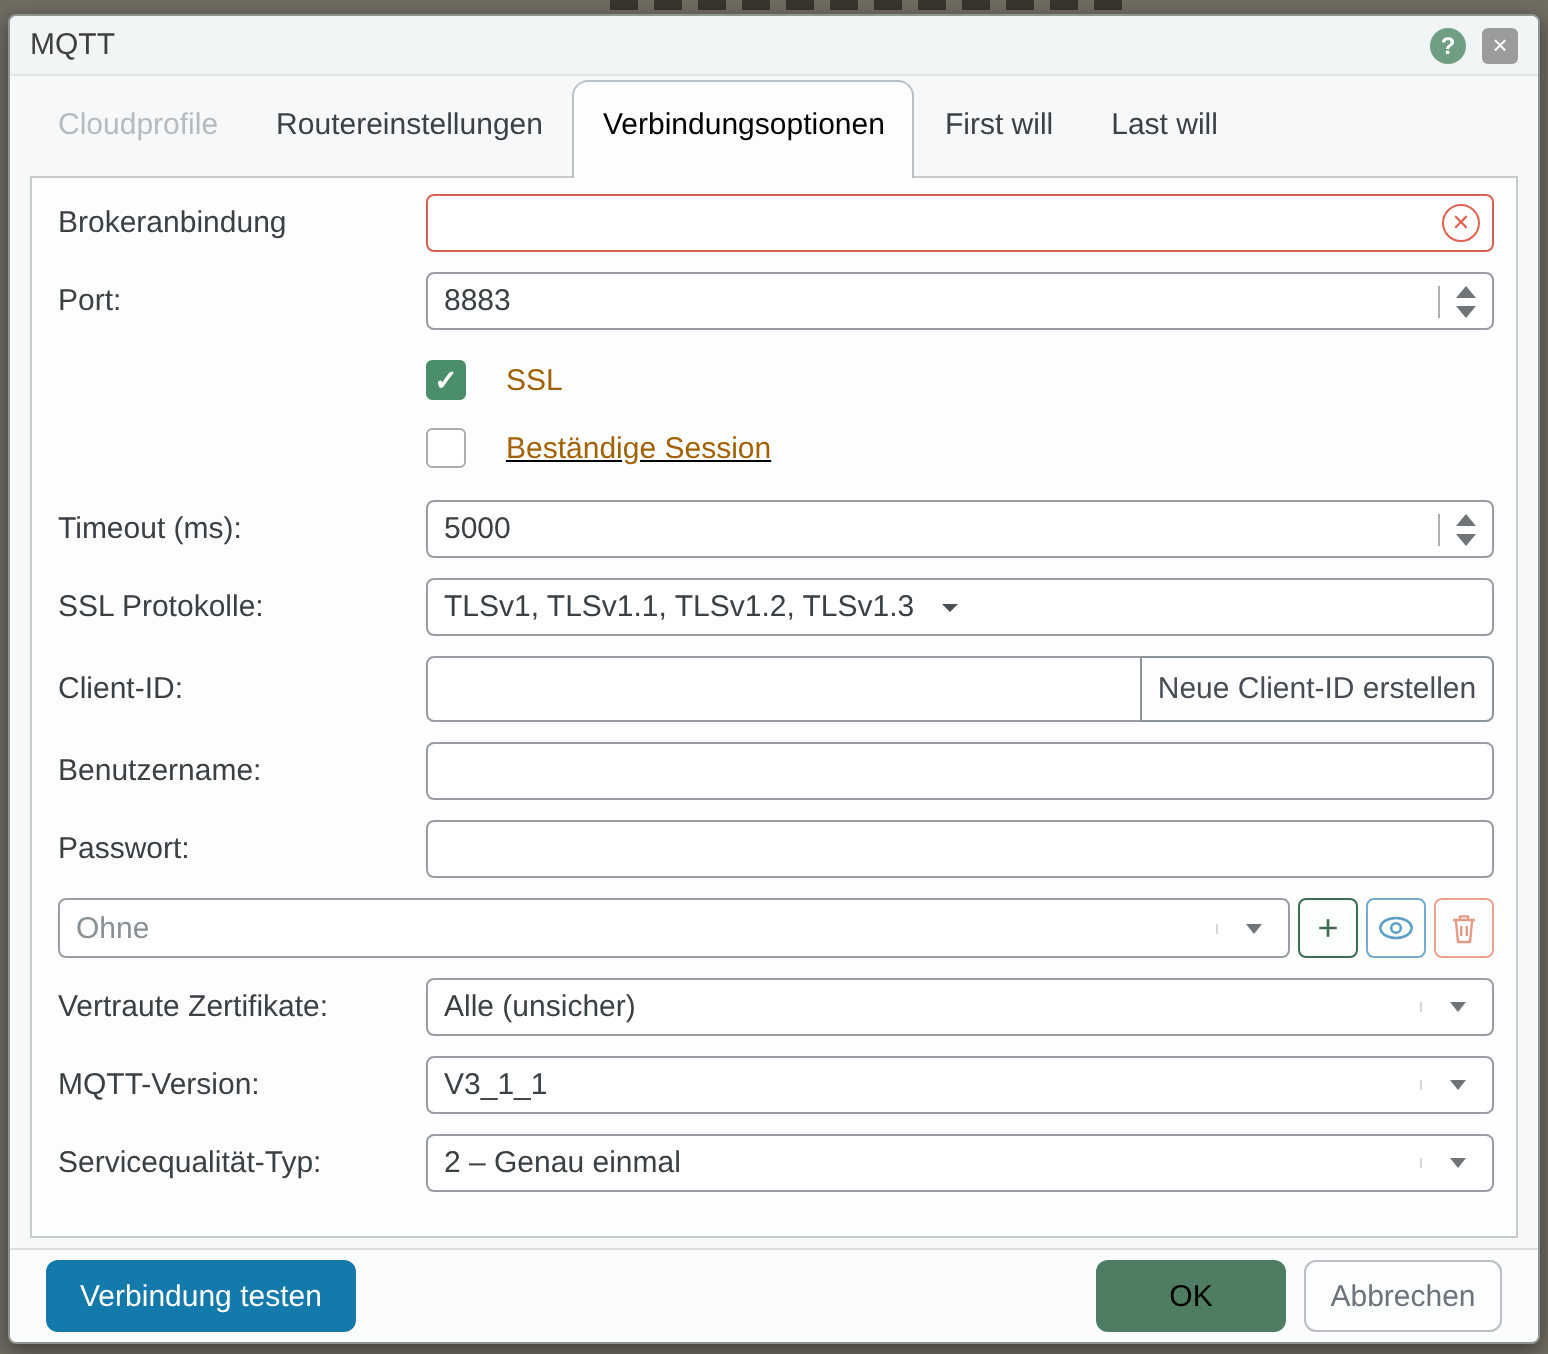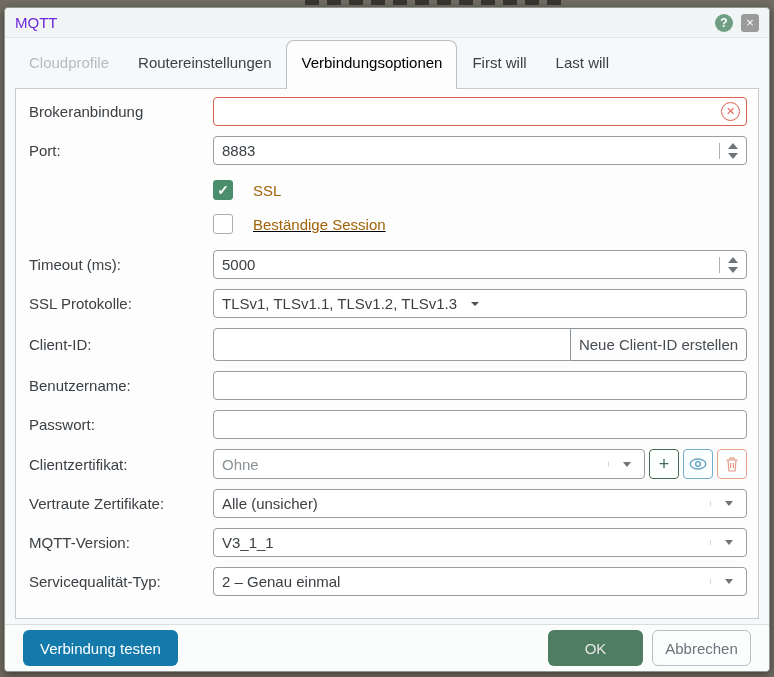--- a/index.html
+++ b/index.html
@@ -25,21 +25,21 @@
   }
   
   .titlebar {
     height: 30px; flex: 0 0 30px;
     background: #f2f5f6;
     border-bottom: 1px solid #e2e6e8;
     border-radius: 4px 4px 0 0;
     display: flex; align-items: center;
     padding: 0 10px;
   }
-  .title { font-size: 15px; color: #6d28d9; }
+  .title { font-size: 15px; color: #404040; }
   .titlebar-spacer { flex: 1; }
   .icon-help {
     width: 18px; height: 18px; border-radius: 50%;
     background: #6f9e83; color: #fff;
     font-size: 12px; font-weight: bold;
     display: flex; align-items: center; justify-content: center;
     cursor: pointer; margin-right: 8px;
   }
   .icon-close {
     width: 18px; height: 18px; border-radius: 3px;
@@ -186,21 +186,21 @@
     border-radius: 0 0 4px 4px;
     display: flex; align-items: center;
     padding: 0 18px;
   }
   .btn {
     height: 36px; border-radius: 6px;
     font-size: 15px; font-family: "Liberation Sans", sans-serif;
     cursor: pointer; border: none;
   }
   .btn-test { background: #137aab; color: #fff; padding: 0 17px; }
-  .btn-ok { background: #4e7d62; color: #e5e5e5; width: 95px; margin-left: auto; }
+  .btn-ok { background: #4e7d62; color: #000000; width: 95px; margin-left: auto; }
   .btn-cancel { background: #fcfdfd; color: #6b747b; width: 99px; margin-left: 9px; border: 1px solid #b9bfc4; }
 </style>
 </head>
 <body>
 
 <div class="bg-text-remnant"></div>
 
 <div class="dialog">
 
   <div class="titlebar">
@@ -304,21 +304,20 @@
     <div class="row">
       <span class="row-label">Passwort:</span>
       <div class="control">
         <div class="field">
           <input type="text" value="" style="">
         </div>
       </div>
     </div>
 
     <div class="row">
-      <span class="row-label">Clientzertifikat:</span>
       <div class="control">
         <div class="field" style="height:30px;">
           <span class="select-text muted">Ohne</span>
           <span class="caret-box">
               <span class="caret"></span>
             </span>
         </div>
         <span class="mini-btn add">+</span>
         <span class="mini-btn view">
           <svg width="18" height="12" viewBox="0 0 18 12">

